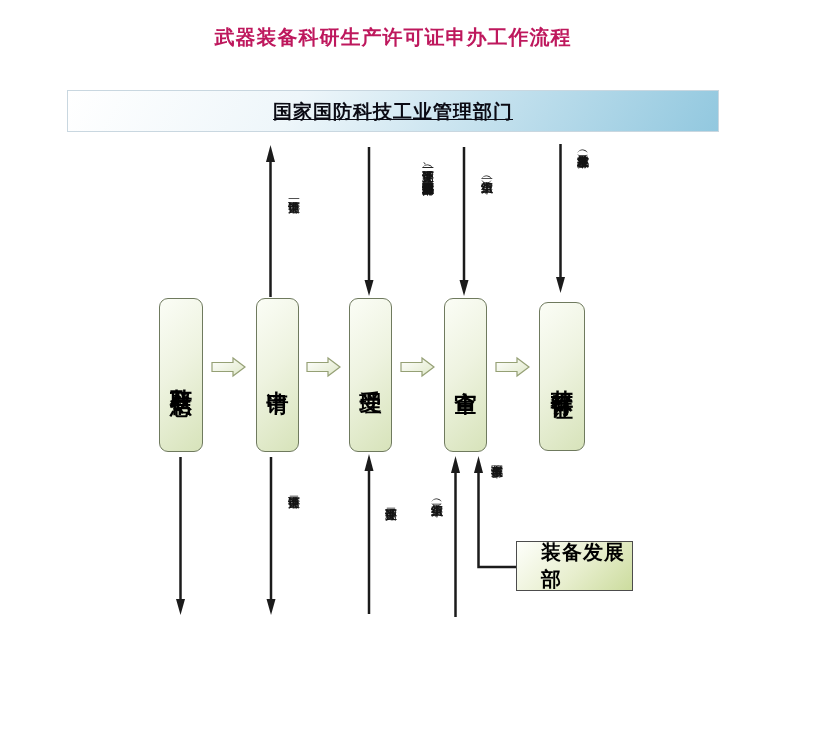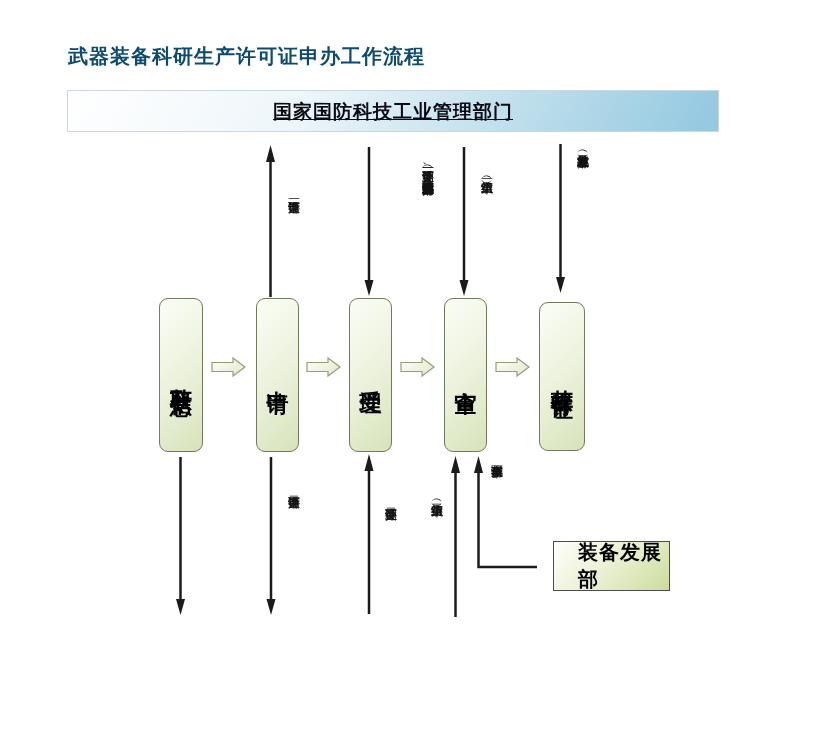--- a/index.html
+++ b/index.html
@@ -4,22 +4,22 @@
 <style>
   html,body{margin:0;padding:0;background:#ffffff;}
   #canvas{
     position:relative;
     width:822px;height:753px;
     background:#ffffff;
     font-family:"DejaVu Sans","Liberation Sans",sans-serif;
     overflow:hidden;
   }
   .title{
-    position:absolute;left:68px;top:43px;width:650px;
-    text-align:left;font-size:20px;font-weight:bold;color:#0c4a6e;
+    position:absolute;left:68px;top:24px;width:650px;
+    text-align:center;font-size:20px;font-weight:bold;color:#be185d;
     letter-spacing:1px;
   }
   .bar{
     position:absolute;left:67px;width:650px;height:40px;
     border:1px solid #c9d7e0;
     background:linear-gradient(120deg,#ffffff 0%,#eef6fa 35%,#92c8df 100%);
     text-align:center;font-weight:bold;font-size:19px;color:#0b0b14;
     line-height:40px;letter-spacing:1px;text-decoration:underline;
   }
   .bar.top{top:90px;}
@@ -29,21 +29,21 @@
     border:1px solid #6f7a5e;border-radius:9px;
     background:linear-gradient(135deg,#fbfdf6 0%,#eef3e0 45%,#d7e3ba 100%);
     display:flex;align-items:center;justify-content:center;
     box-sizing:border-box;
   }
   .stepbox .txt{
     writing-mode:vertical-rl;text-orientation:upright;
     font-weight:bold;font-size:22px;color:#000;line-height:1;letter-spacing:2px;
   }
   .sidebox{
-    position:absolute;left:553px;top:541px;width:117px;height:50px;
+    position:absolute;left:516px;top:541px;width:117px;height:50px;
     border:1px solid #4c4c4c;box-sizing:border-box;
     background:linear-gradient(135deg,#fefffb 0%,#e7eecd 55%,#ccdc9e 100%);
     display:flex;align-items:center;justify-content:center;
     font-weight:bold;font-size:20px;color:#000;letter-spacing:1px;padding-left:24px;
   }
   .vlabel{
     position:absolute;
     writing-mode:vertical-rl;text-orientation:upright;
     font-size:12px;line-height:15px;color:#141414;
   }

